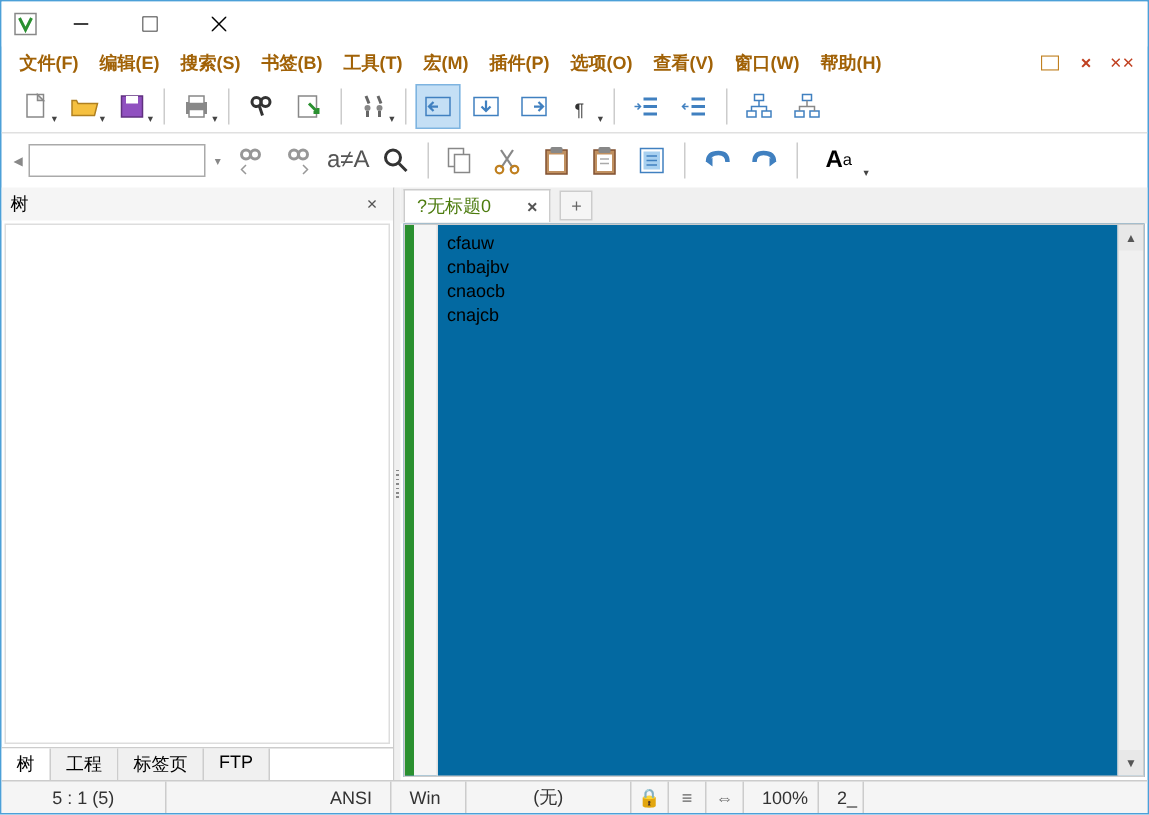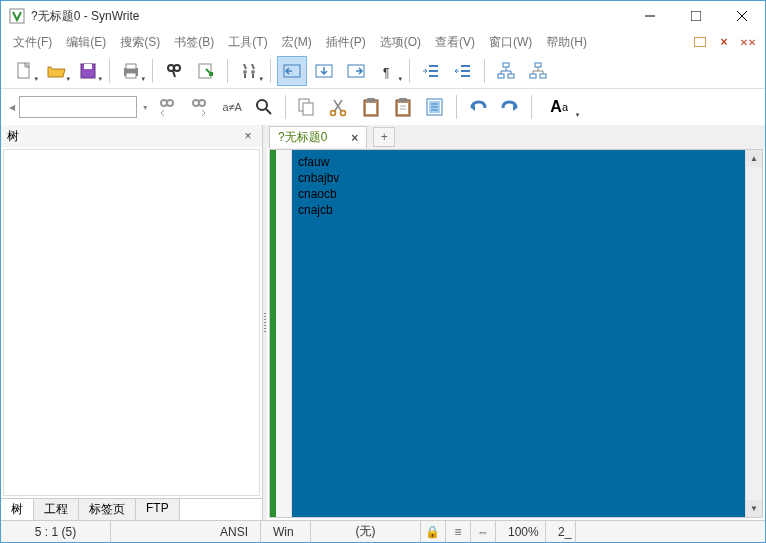--- a/index.html
+++ b/index.html
@@ -4,21 +4,21 @@
 <style>
 * { margin:0; padding:0; box-sizing:border-box; font-family:"Microsoft YaHei","Segoe UI",sans-serif; font-size:12px; }
 body { width:766px; height:543px; background:#fff; border:1px solid #4ca0d8; display:flex; flex-direction:column; overflow:hidden; }
 
 .titlebar { height:30px; background:#fff; display:flex; align-items:center; padding:0 0 0 8px; }
 .titlebar .ico { width:16px; height:16px; margin-right:6px; }
 .titlebar .title { flex:1; color:#333; }
 .titlebar .winbtn { width:46px; height:30px; display:flex; align-items:center; justify-content:center; color:#333; }
 
 .menubar { height:22px; display:flex; align-items:center; padding:0 6px; gap:2px; }
-.menubar .mi { padding:2px 6px; color:#737373; }
+.menubar .mi { padding:2px 6px; color:#a16207;font-weight:bold; }
 .menubar .sp { flex:1; }
 .menubar .tbtn { width:16px; height:16px; margin:0 3px; display:flex; align-items:center; justify-content:center; }
 
 .toolbar { height:36px; display:flex; align-items:center; padding:2px 8px; gap:2px; border-bottom:1px solid #e0e0e0; }
 .tbicon { width:30px; height:30px; display:flex; align-items:center; justify-content:center; border:1px solid transparent; position:relative; }
 .tbicon.active { background:#c4dff5; border-color:#7eb4e0; }
 .tbicon .dd { position:absolute; right:0; bottom:2px; font-size:7px; color:#444; }
 .tsep { width:1px; height:24px; background:#ccc; margin:0 4px; }
 
 .toolbar2 { height:36px; display:flex; align-items:center; padding:2px 8px; gap:2px; }
@@ -61,21 +61,20 @@
 </head>
 <body>
 
 <div class="titlebar">
   <span class="ico">
     <svg width="16" height="16">
         <rect x="1" y="1" width="14" height="14" fill="#fff" stroke="#888"></rect>
         <path d="M4 4 L8 12 L12 4" stroke="#2a9030" fill="none" stroke-width="2"></path>
       </svg>
   </span>
-  <span class="title">?无标题0 - SynWrite</span>
   <div class="winbtn">
       <svg width="10" height="10">
         <line x1="0" y1="5" x2="10" y2="5" stroke="#000"></line>
       </svg>
     </div>
   <div class="winbtn">
       <svg width="10" height="10">
         <rect x="0" y="0" width="10" height="10" fill="none" stroke="#000"></rect>
       </svg>
     </div>
@@ -236,21 +235,21 @@
         <path d="M6 13 L3 16 L6 19" fill="none" stroke="#333"></path>
       </svg>
     </div>
   <div class="tbicon" style="opacity:0.5;">
       <svg width="20" height="20">
         <circle cx="6" cy="6" r="3" fill="none" stroke="#333" stroke-width="2"></circle>
         <circle cx="12" cy="6" r="3" fill="none" stroke="#333" stroke-width="2"></circle>
         <path d="M12 13 L15 16 L12 19" fill="none" stroke="#333"></path>
       </svg>
     </div>
-  <div class="tbicon" style="font-size:11px;color:#555;">a≠A</div>
+  <div class="tbicon" style="font-size:16px;color:#555;">a≠A</div>
   <div class="tbicon">
       <svg width="20" height="20">
         <circle cx="8" cy="8" r="5" fill="none" stroke="#333" stroke-width="2"></circle>
         <line x1="12" y1="12" x2="17" y2="17" stroke="#333" stroke-width="2"></line>
       </svg>
     </div>
   <div class="tsep"></div>
   <div class="tbicon">
       <svg width="22" height="22">
         <rect x="3" y="3" width="10" height="12" fill="#fff" stroke="#888"></rect>

